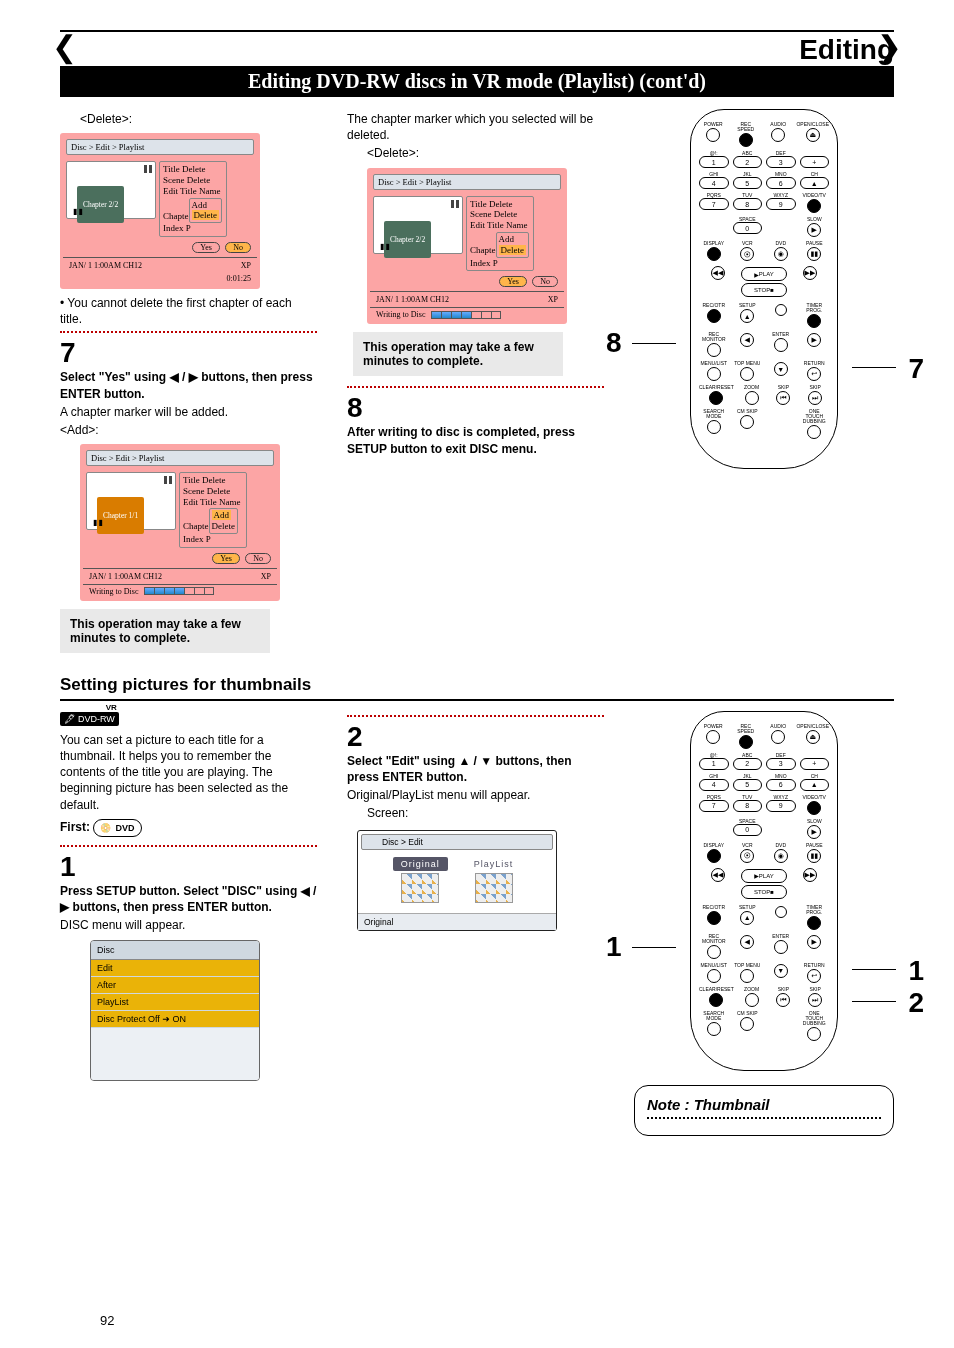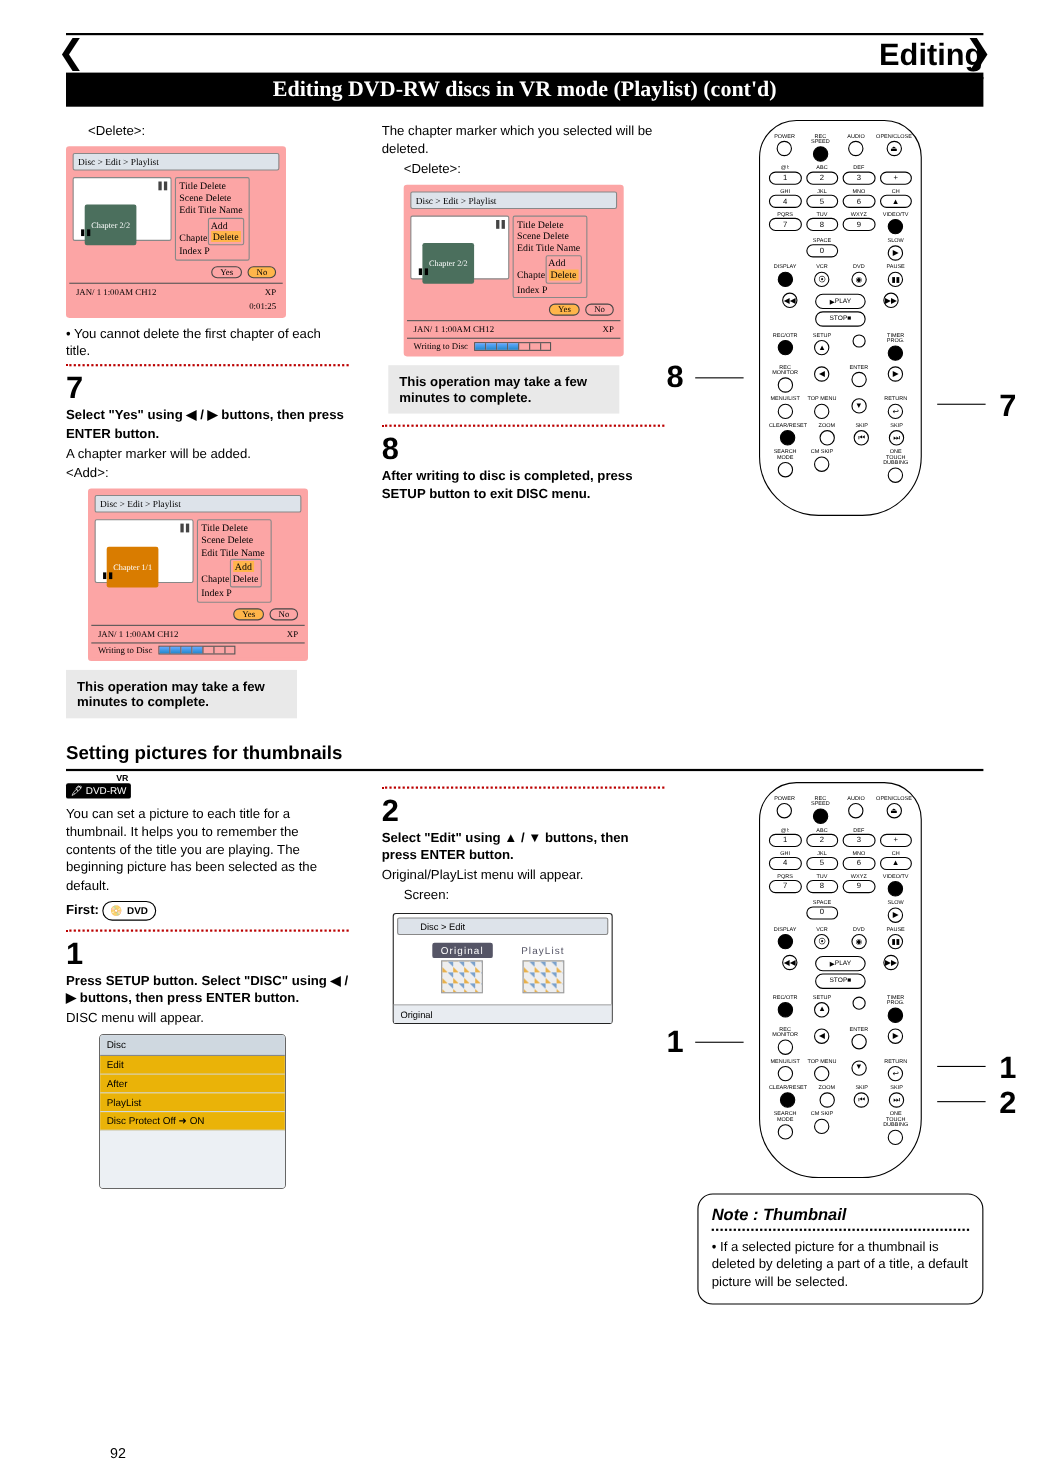--- a/index.html
+++ b/index.html
@@ -698,19 +698,18 @@
       <div class="callout" style="left:-28px; top:220px;">1</div>
       <div class="callout" style="right:-30px; top:244px;">1</div>
       <div class="callout" style="right:-30px; top:276px;">2</div>
       <div style="position:absolute; left:-2px; top:236px; width:44px; border-top:1px solid #000;"></div>
       <div style="position:absolute; right:-2px; top:258px; width:44px; border-top:1px solid #000;"></div>
       <div style="position:absolute; right:-2px; top:290px; width:44px; border-top:1px solid #000;"></div>
 
       <div class="note-round">
         <div class="nh">Note : Thumbnail</div>
         <div class="dotted-blk"></div>
-        <p>• <span>If a selected picture for a thumbnail is deleted by deleting a part of a title, a default picture will be selected.</span></p>
       </div>
     </div>
   </div>
 
   <div class="pagenum">92</div>
 </div>
 
 </body></html>

